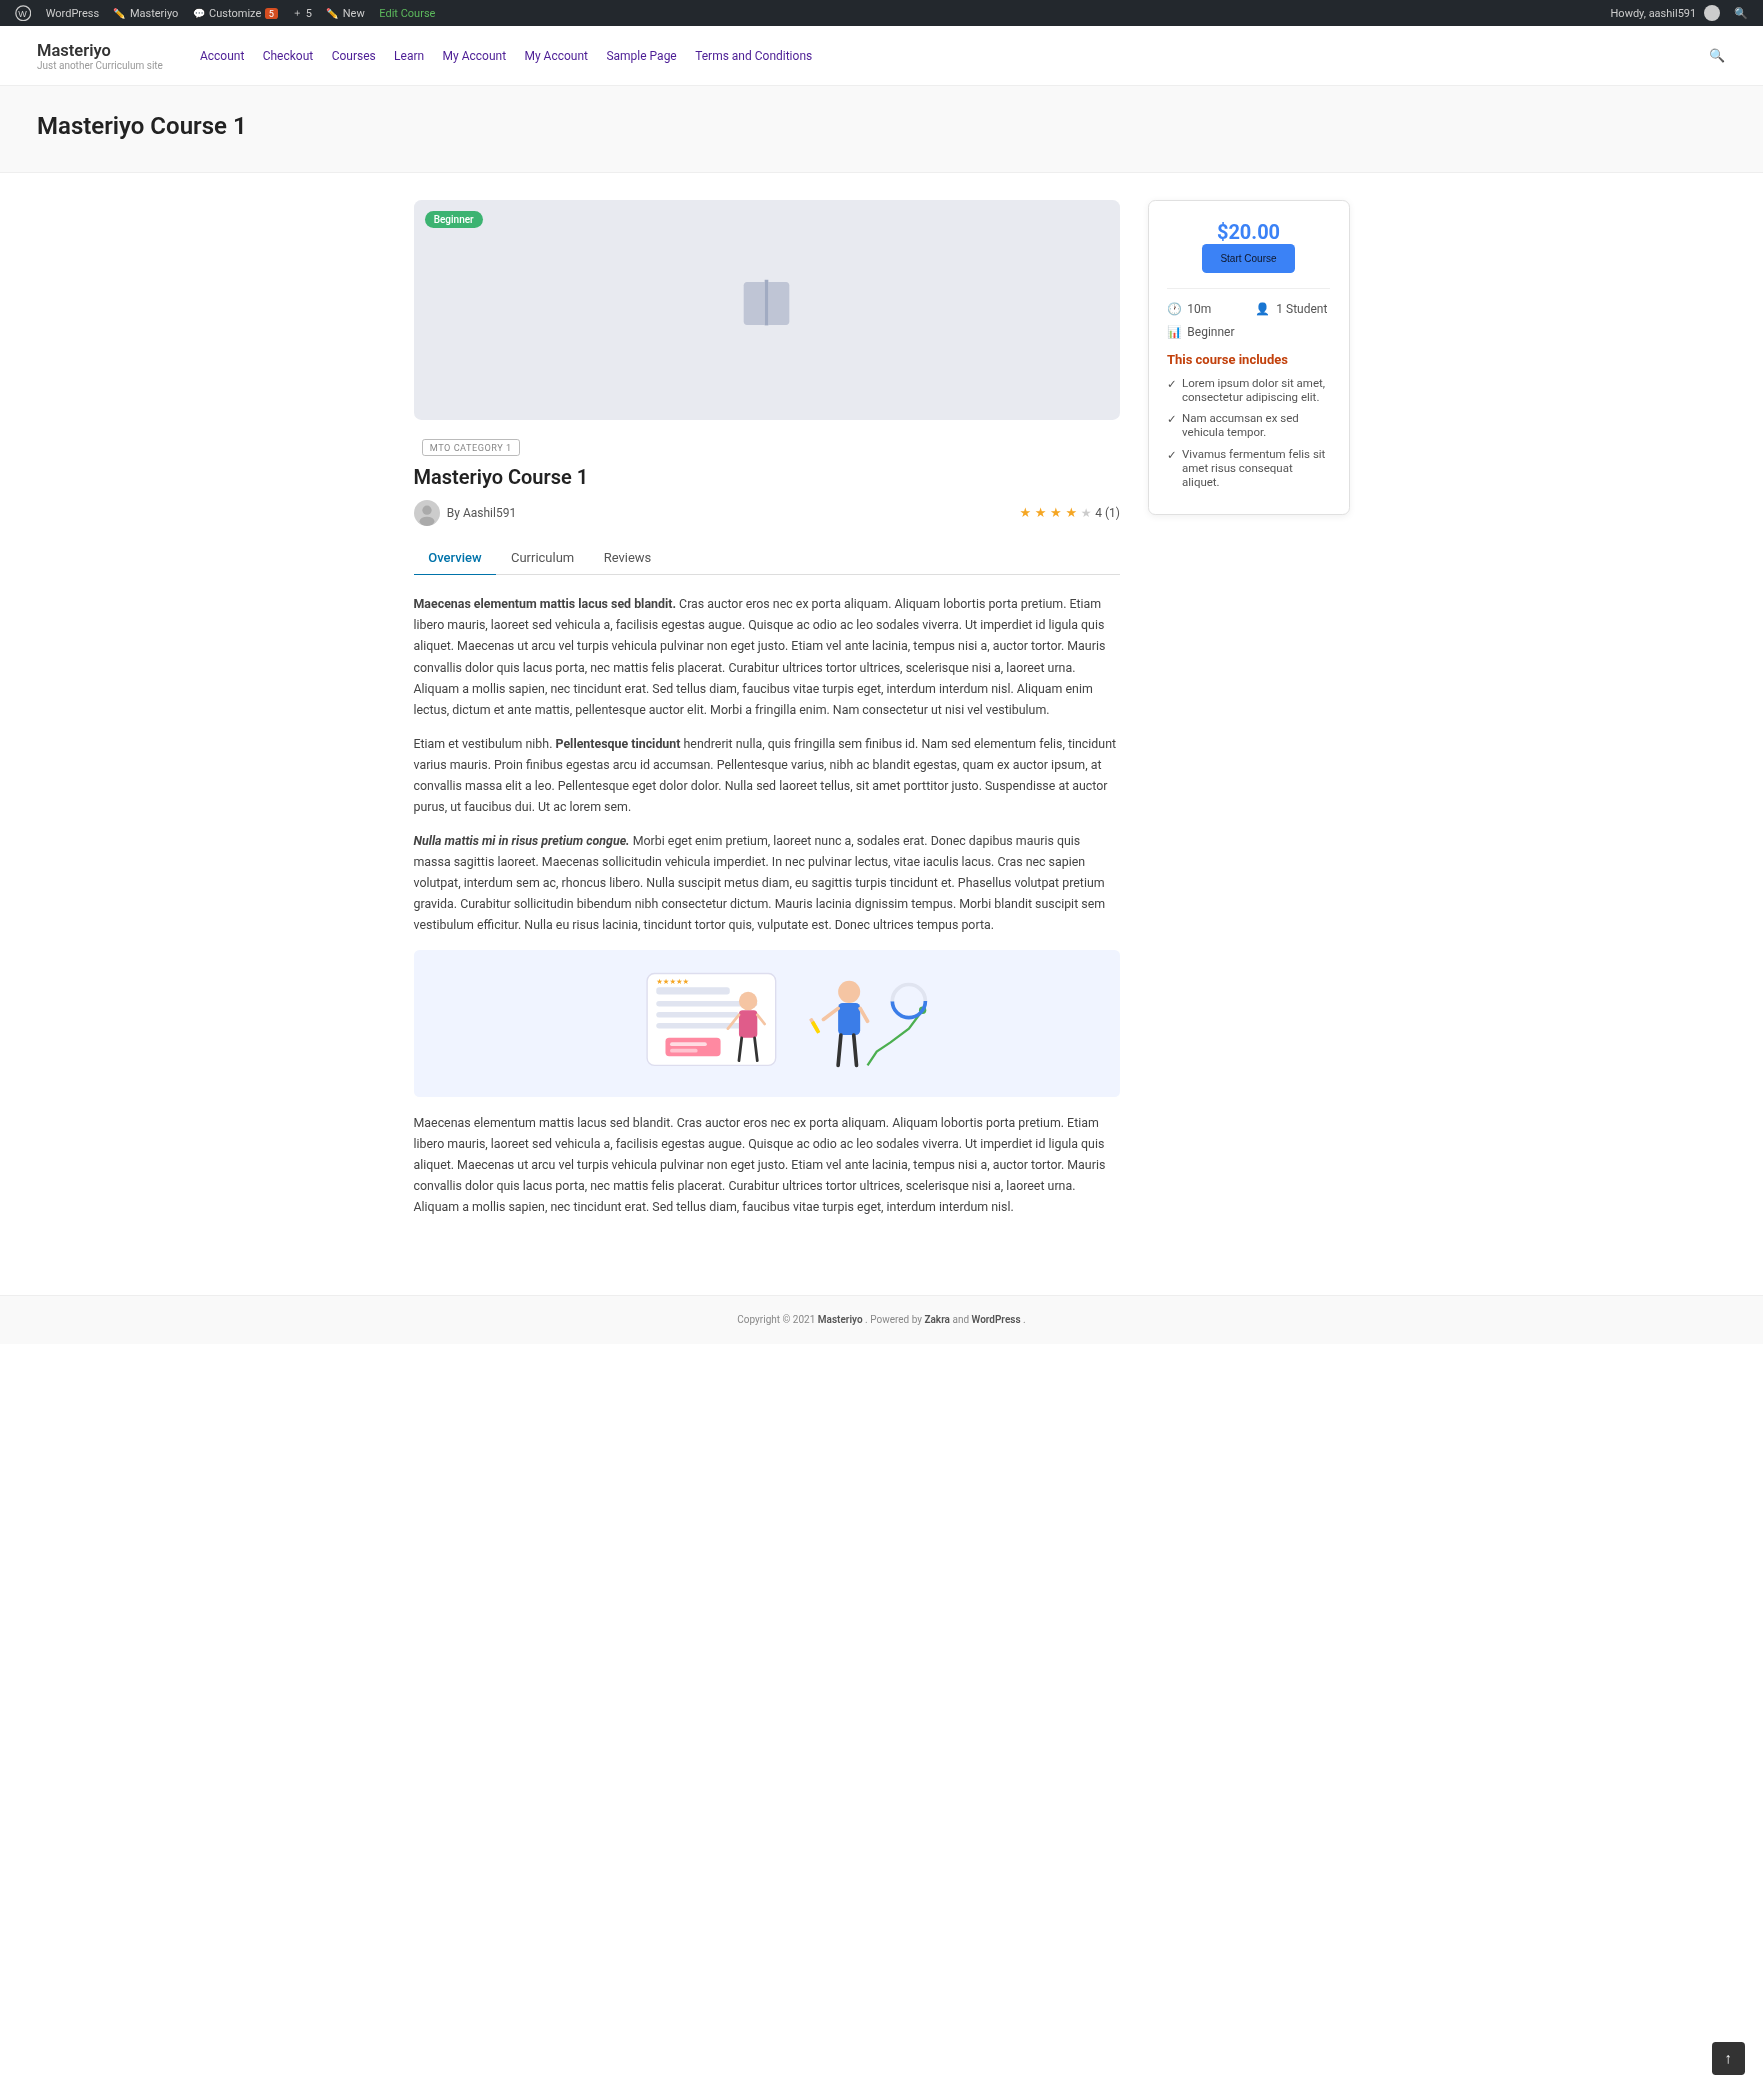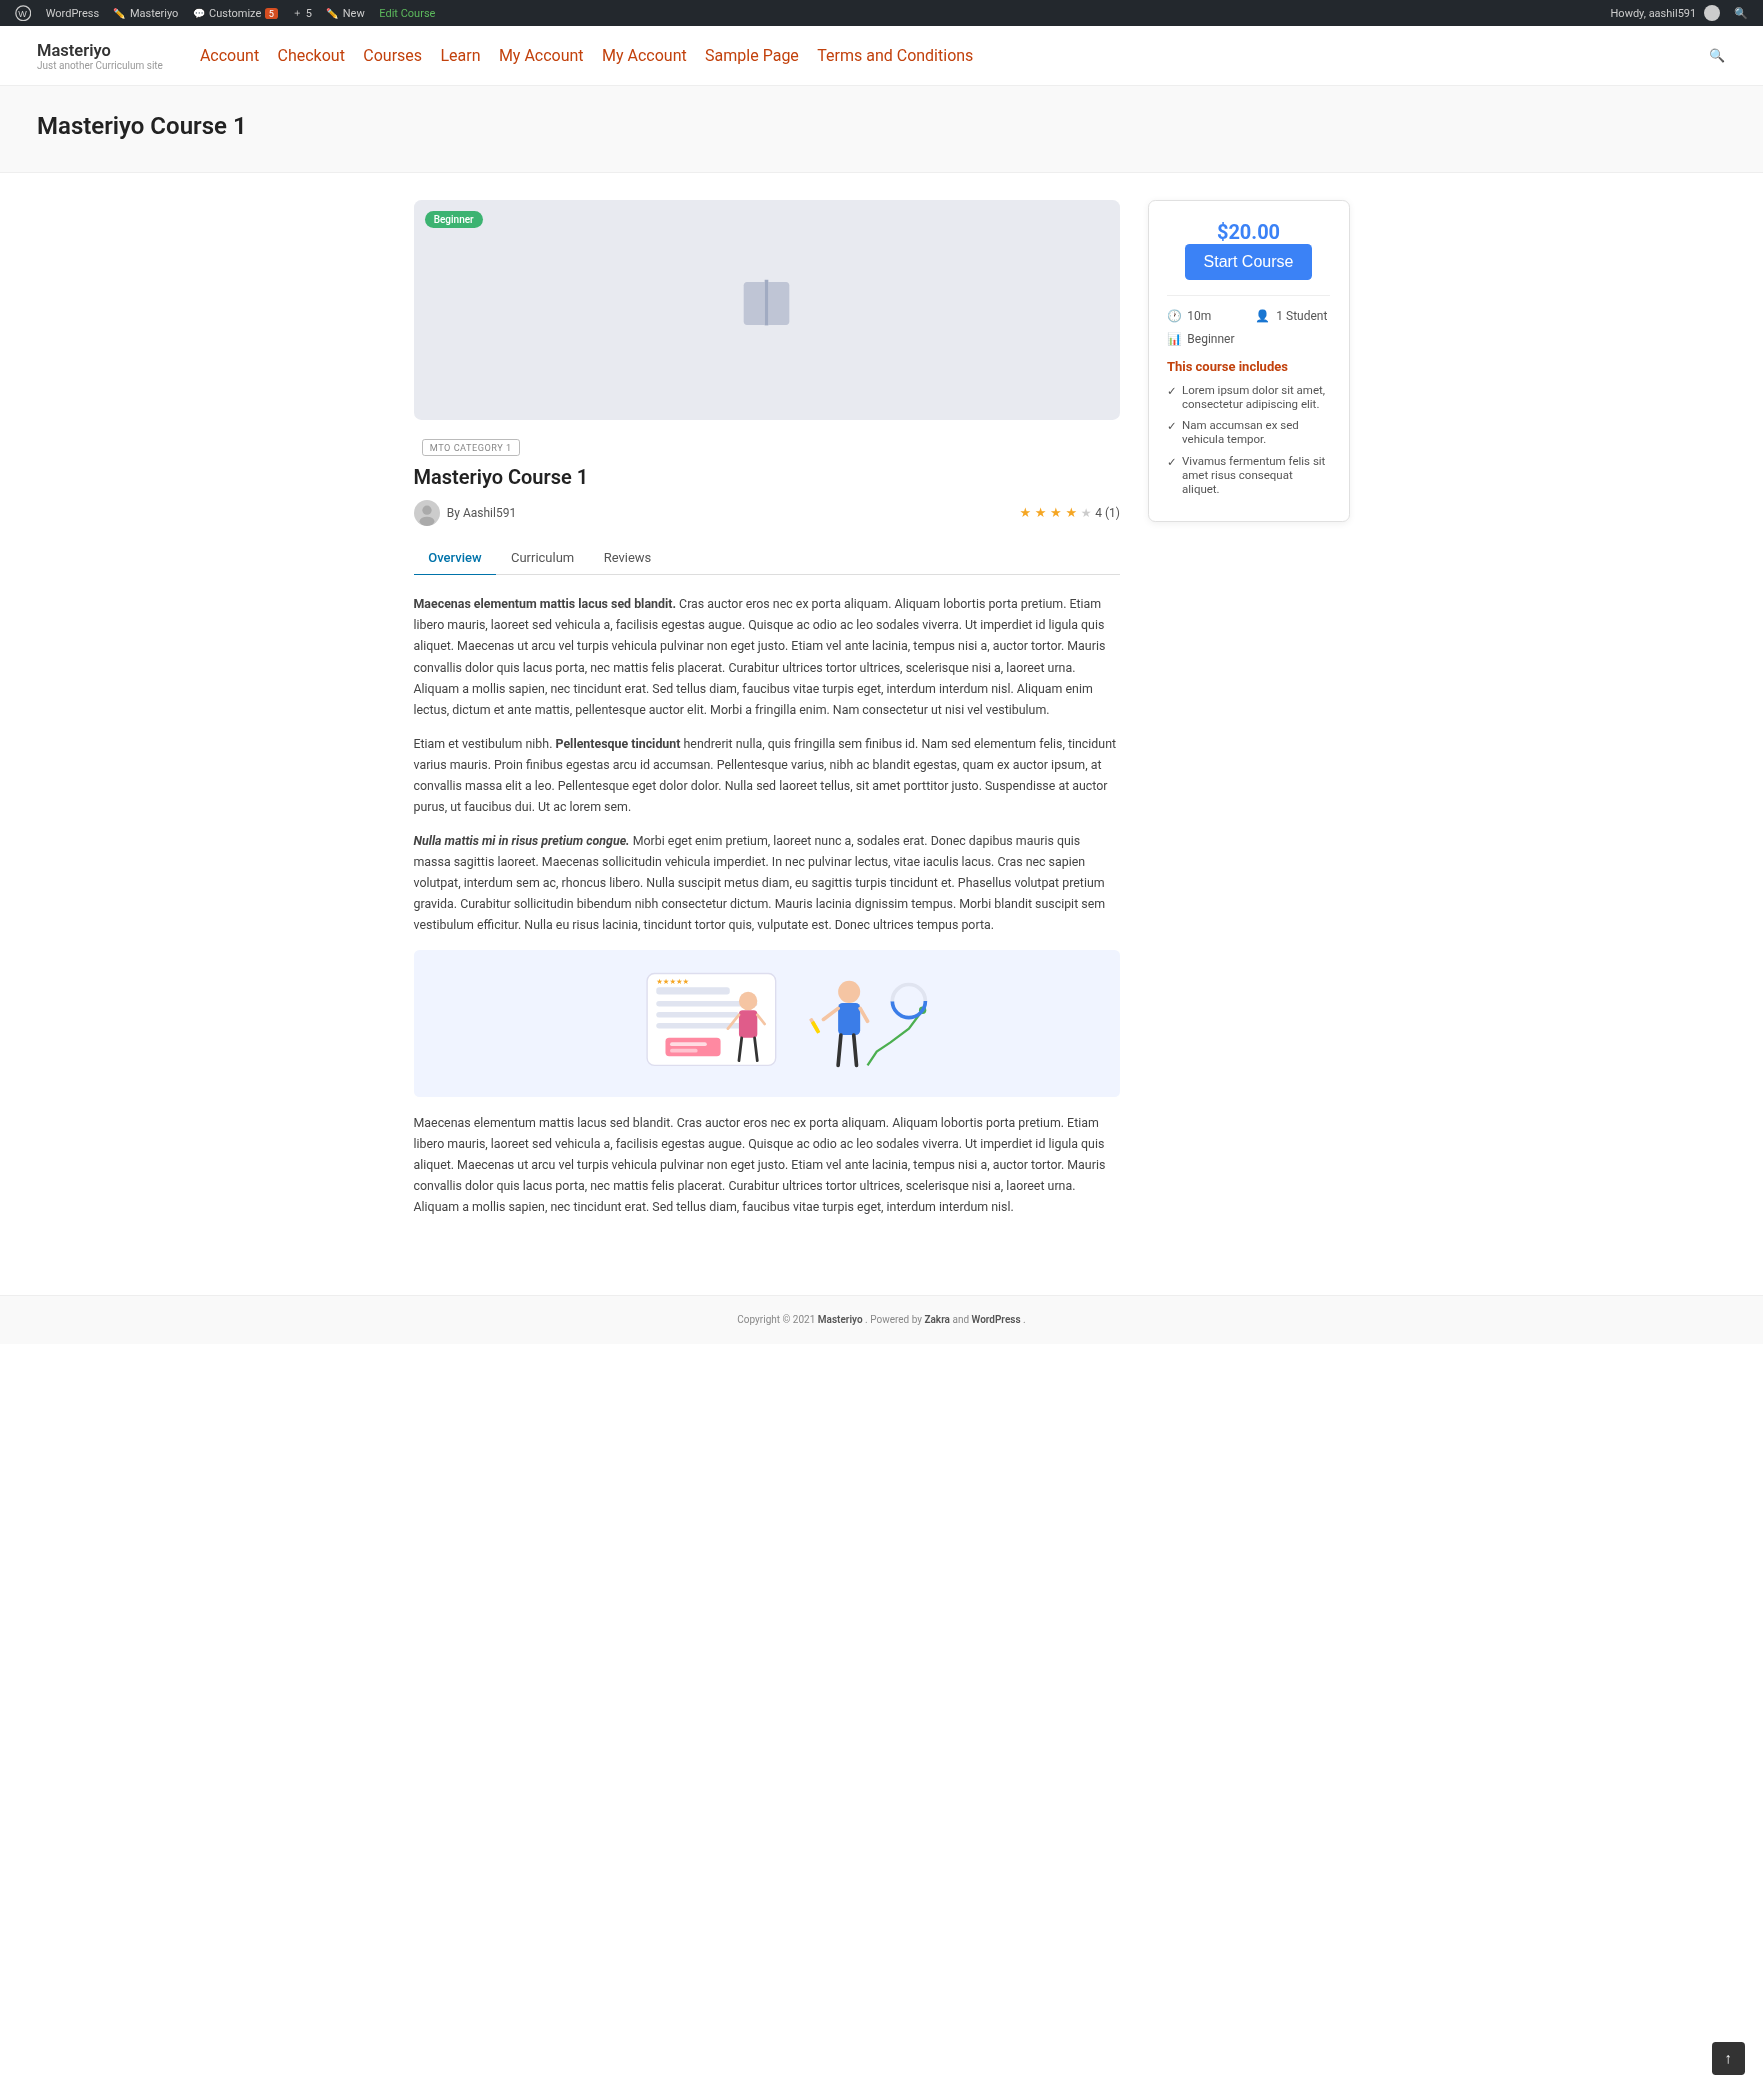--- a/index.html
+++ b/index.html
@@ -35,21 +35,21 @@
     .site-header {
       display: flex;
       align-items: center;
       padding: 14.7px 37px;
       border-bottom: 0.9px solid #eee;
     }
     .site-logo { margin-right: 37px; }
     .site-logo .name { font-size: 16.5px; font-weight: 600; color: #333; }
     .site-logo .tagline { font-size: 10px; color: #999; }
     .main-nav { display: flex; gap: 18.4px; flex: 1; }
-    .main-nav a { color: #c2410c; text-decoration: none; font-size: 16px; }
+    .main-nav a { color: #4c1d95; text-decoration: none; font-size: 12px; }
     .nav-search { margin-left: auto; cursor: pointer; color: #555; }
 
     
     .page-hero {
       background: #f9f9f9;
       padding: 26px 37px;
       border-bottom: 0.9px solid #eee;
     }
     .page-hero h1 { font-size: 24px; font-weight: 600; color: #222; margin-bottom: 5.5px; }
     .breadcrumb { font-size: 11px; color: #999; }
@@ -171,25 +171,25 @@
     .price-row {
       display: flex;
       align-items: center;
       justify-content: space-between;
       margin-bottom: 14.7px;
       flex-direction: column;
     }
     .price { font-size: 20px; font-weight: 700; color: #3b82f6; }
     .start-btn {
       background: #3b82f6;
-      color: #ffffff;
+      color: #0f172a;
       border: none;
       padding: 9.2px 18.4px;
       border-radius: 4.6px;
-      font-size: 16px;
+      font-size: 10px;
       font-weight: 500;
       cursor: pointer;
     }
     .course-stats { border-top: 0.9px solid #eee; padding-top: 13px; margin-bottom: 13px; }
     .stat-row {
       display: flex;
       align-items: center;
       gap: 5.5px;
       font-size: 12px;
       color: #555;

